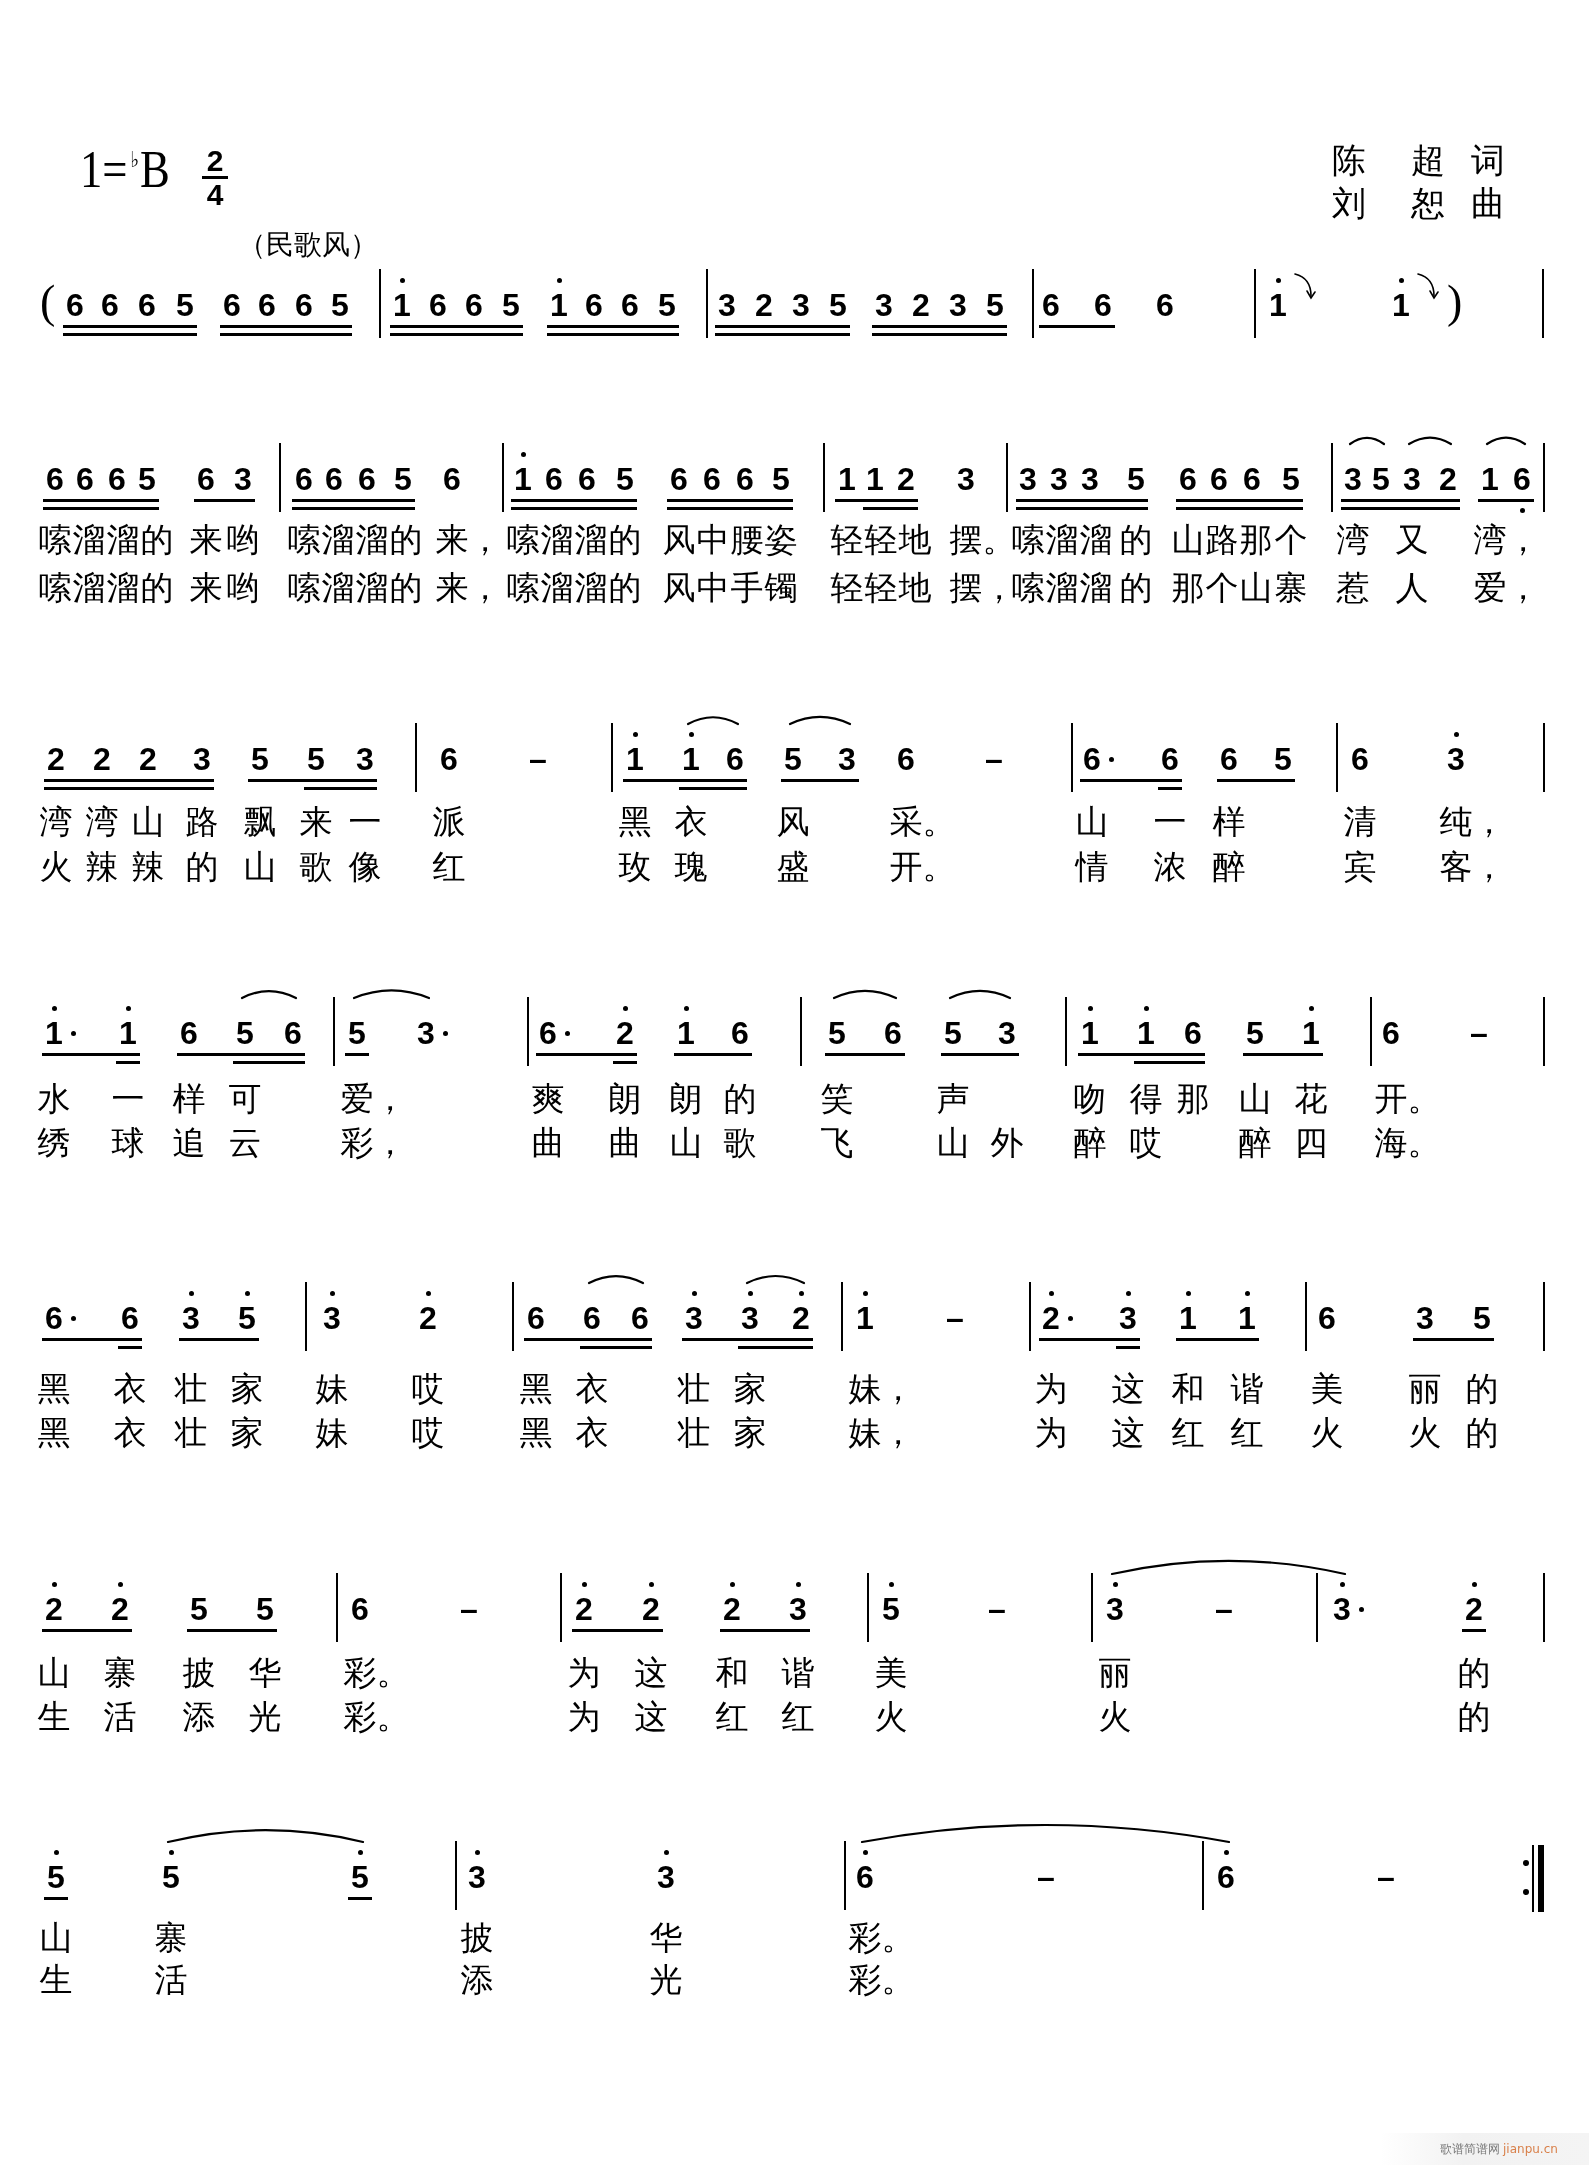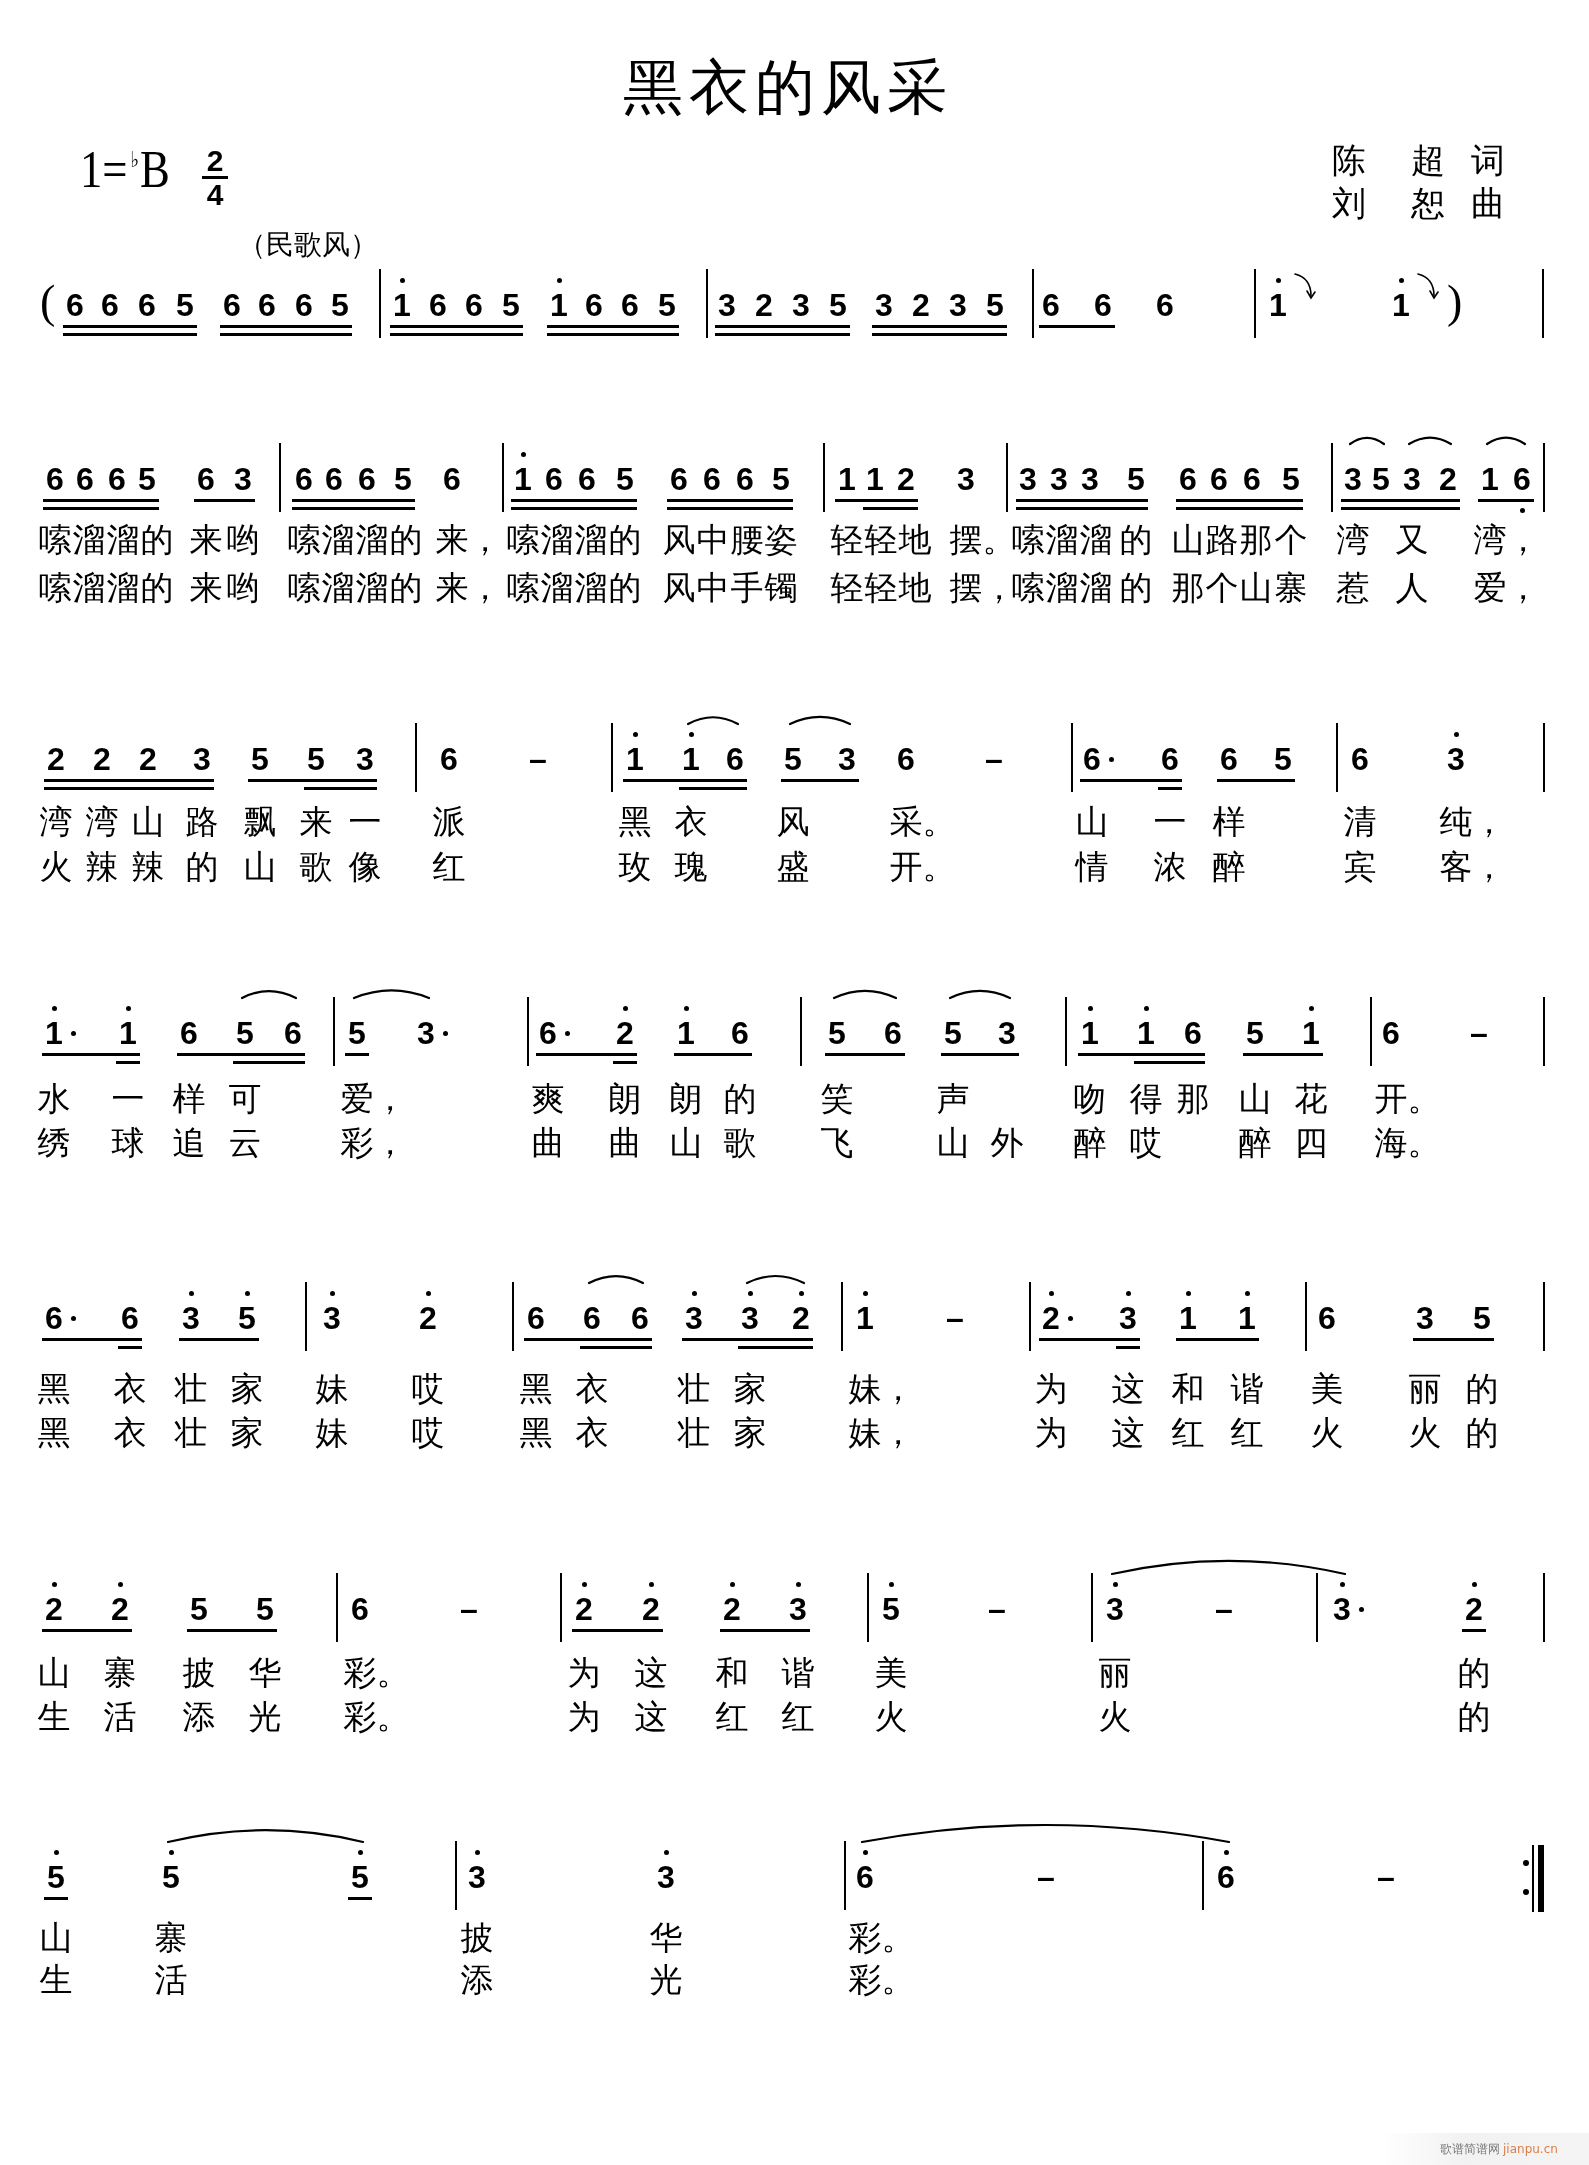--- a/index.html
+++ b/index.html
@@ -58,21 +58,20 @@
     position: absolute; left: 1440px; top: 2140px; white-space: nowrap;
     font-family: "DejaVu Sans", sans-serif; font-size: 12px; line-height: 18px;
   }
   .watermark .site { color: #7a7a7a; }
   .watermark .domain { color: #d9804a; margin-left: 3px; }
 </style>
 </head>
 <body>
 
 <div id="page">
-  <div class="title">黑衣的风采</div>
 
   <div class="key"><span>1=</span><span class="flat">♭</span><span>B</span></div>
 
   <div class="timesig">
     <div>2</div>
     <div class="frac-bar"></div>
     <div>4</div>
   </div>
 
   <div class="style-mark">（民歌风）</div>

